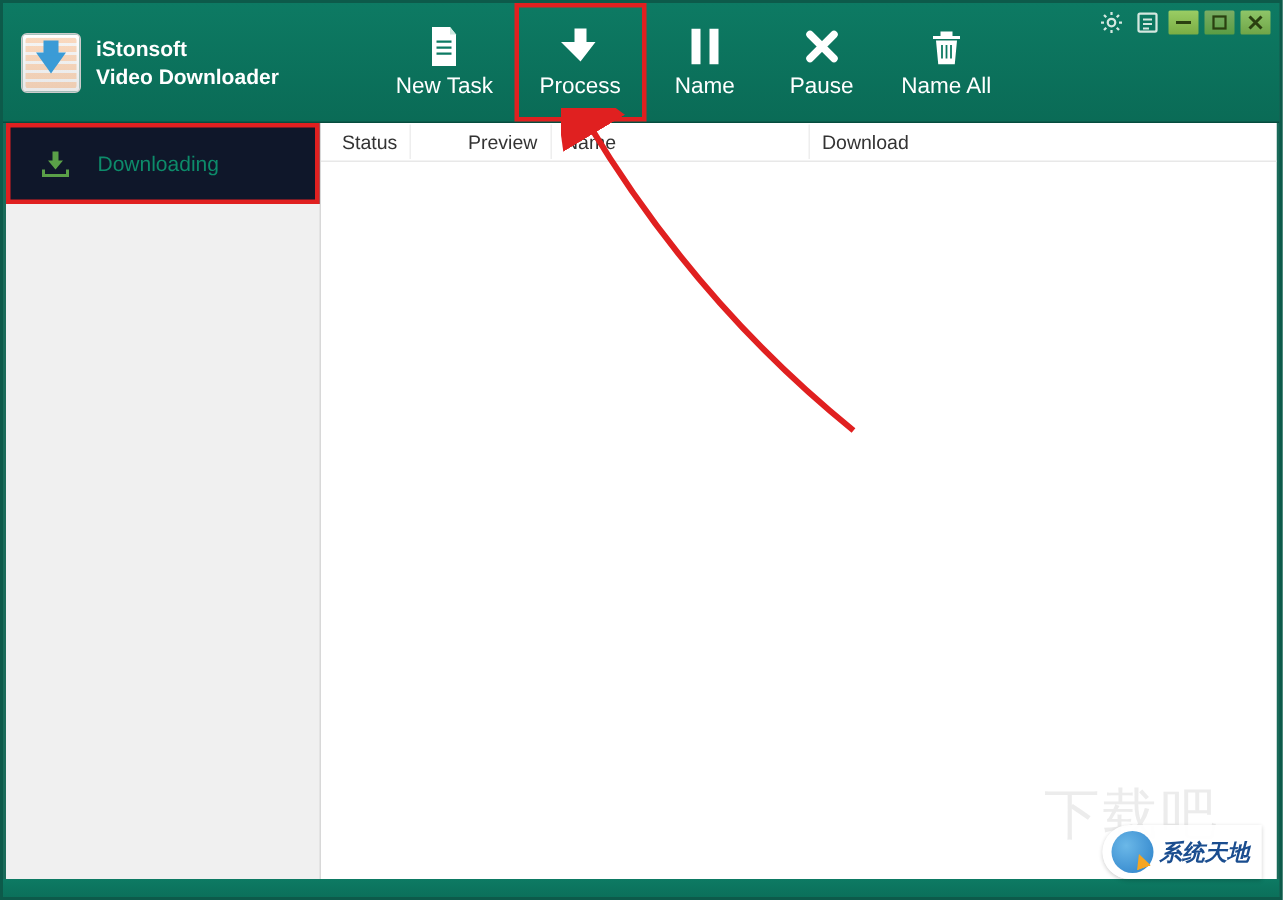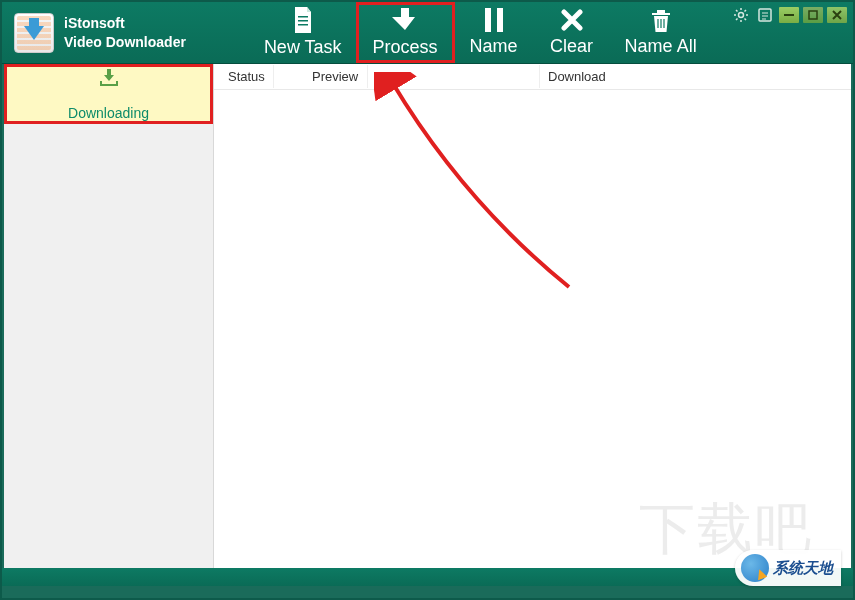--- a/index.html
+++ b/index.html
@@ -11,21 +11,21 @@
       font-family: "Segoe UI", Tahoma, Arial, sans-serif;
       font-size: 13px;
       width: 855px;
       height: 600px;
       overflow: hidden;
       background: #1a6b5a;
       border: 2px solid #0d5a4a;
       position: relative;
     }
     .header {
-      height: 62px;
+      height: 80px;
       background: linear-gradient(to bottom, #0d7a63, #0a6b56);
       display: flex;
       align-items: center;
       position: relative;
       border-bottom: 1px solid #054d3e;
     }
     .logo-section {
       display: flex;
       align-items: center;
       padding: 0 12px;
@@ -98,21 +98,21 @@
     }
     .toolbar-icon {
       width: 28px;
       height: 28px;
       margin-bottom: 4px;
       display: flex;
       align-items: center;
       justify-content: center;
     }
     .toolbar-label {
-      font-size: 18px;
+      font-size: 15px;
     }
     .highlight-download {
       border: 3px solid #e02020;
       box-sizing: border-box;
     }
 
     .window-controls {
       position: absolute;
       right: 6px;
       top: 4px;
@@ -153,28 +153,27 @@
     }
     .sidebar {
       width: 210px;
       background: #f0f0f0;
       border-right: 1px solid #d8d8d8;
       padding-top: 0;
     }
     .sidebar-item {
       display: flex;
       align-items: center;
-      padding: 0 20px;
+      padding: 14px 20px;
       color: #0a8060;
       font-size: 14px;
       cursor: pointer;
       border-bottom: 1px solid #e0e0e0;
       gap: 18px;
-      background: #fef9c3;
-      flex-direction: column;
+      background: #0f172a;
     }
     .sidebar-item-icon {
       width: 20px;
       height: 20px;
       display: flex;
       align-items: center;
       justify-content: center;
     }
     .highlight-sidebar {
       border: 3px solid #e02020;
@@ -259,21 +258,21 @@
       font-size: 15px;
       font-weight: bold;
       color: #1a4d8f;
       font-style: italic;
     }
 
     .watermark-bg {
       position: absolute;
       right: 40px;
       bottom: 30px;
-      font-size: 56px;
+      font-size: 37px;
       color: rgba(180,180,180,0.25);
       font-family: "Microsoft YaHei", sans-serif;
       z-index: 50;
       pointer-events: none;
       letter-spacing: 2px;
     }
   </style>
 </head>
 <body>
 
@@ -318,21 +317,21 @@
       </div>
       <div class="toolbar-label">Name</div>
     </div>
 
     <div class="toolbar-button">
       <div class="toolbar-icon">
         <svg width="22" height="22" viewBox="0 0 22 22">
             <path stroke="#fff" stroke-width="5" stroke-linecap="round" d="M3 3l16 16M19 3L3 19"></path>
           </svg>
       </div>
-      <div class="toolbar-label">Clear</div>
+      <div class="toolbar-label">Pause</div>
     </div>
 
     <div class="toolbar-button">
       <div class="toolbar-icon">
         <svg width="22" height="24" viewBox="0 0 22 24">
             <path fill="#fff" d="M2 5h18v2H2zm2 3h14l-1.5 16h-11zM7 2h8v3H7z"></path>
             <path stroke="#0d7a63" stroke-width="1.2" d="M8 11v9m3-9v9m3-9v9"></path>
           </svg>
       </div>
       <div class="toolbar-label">Name All</div>

